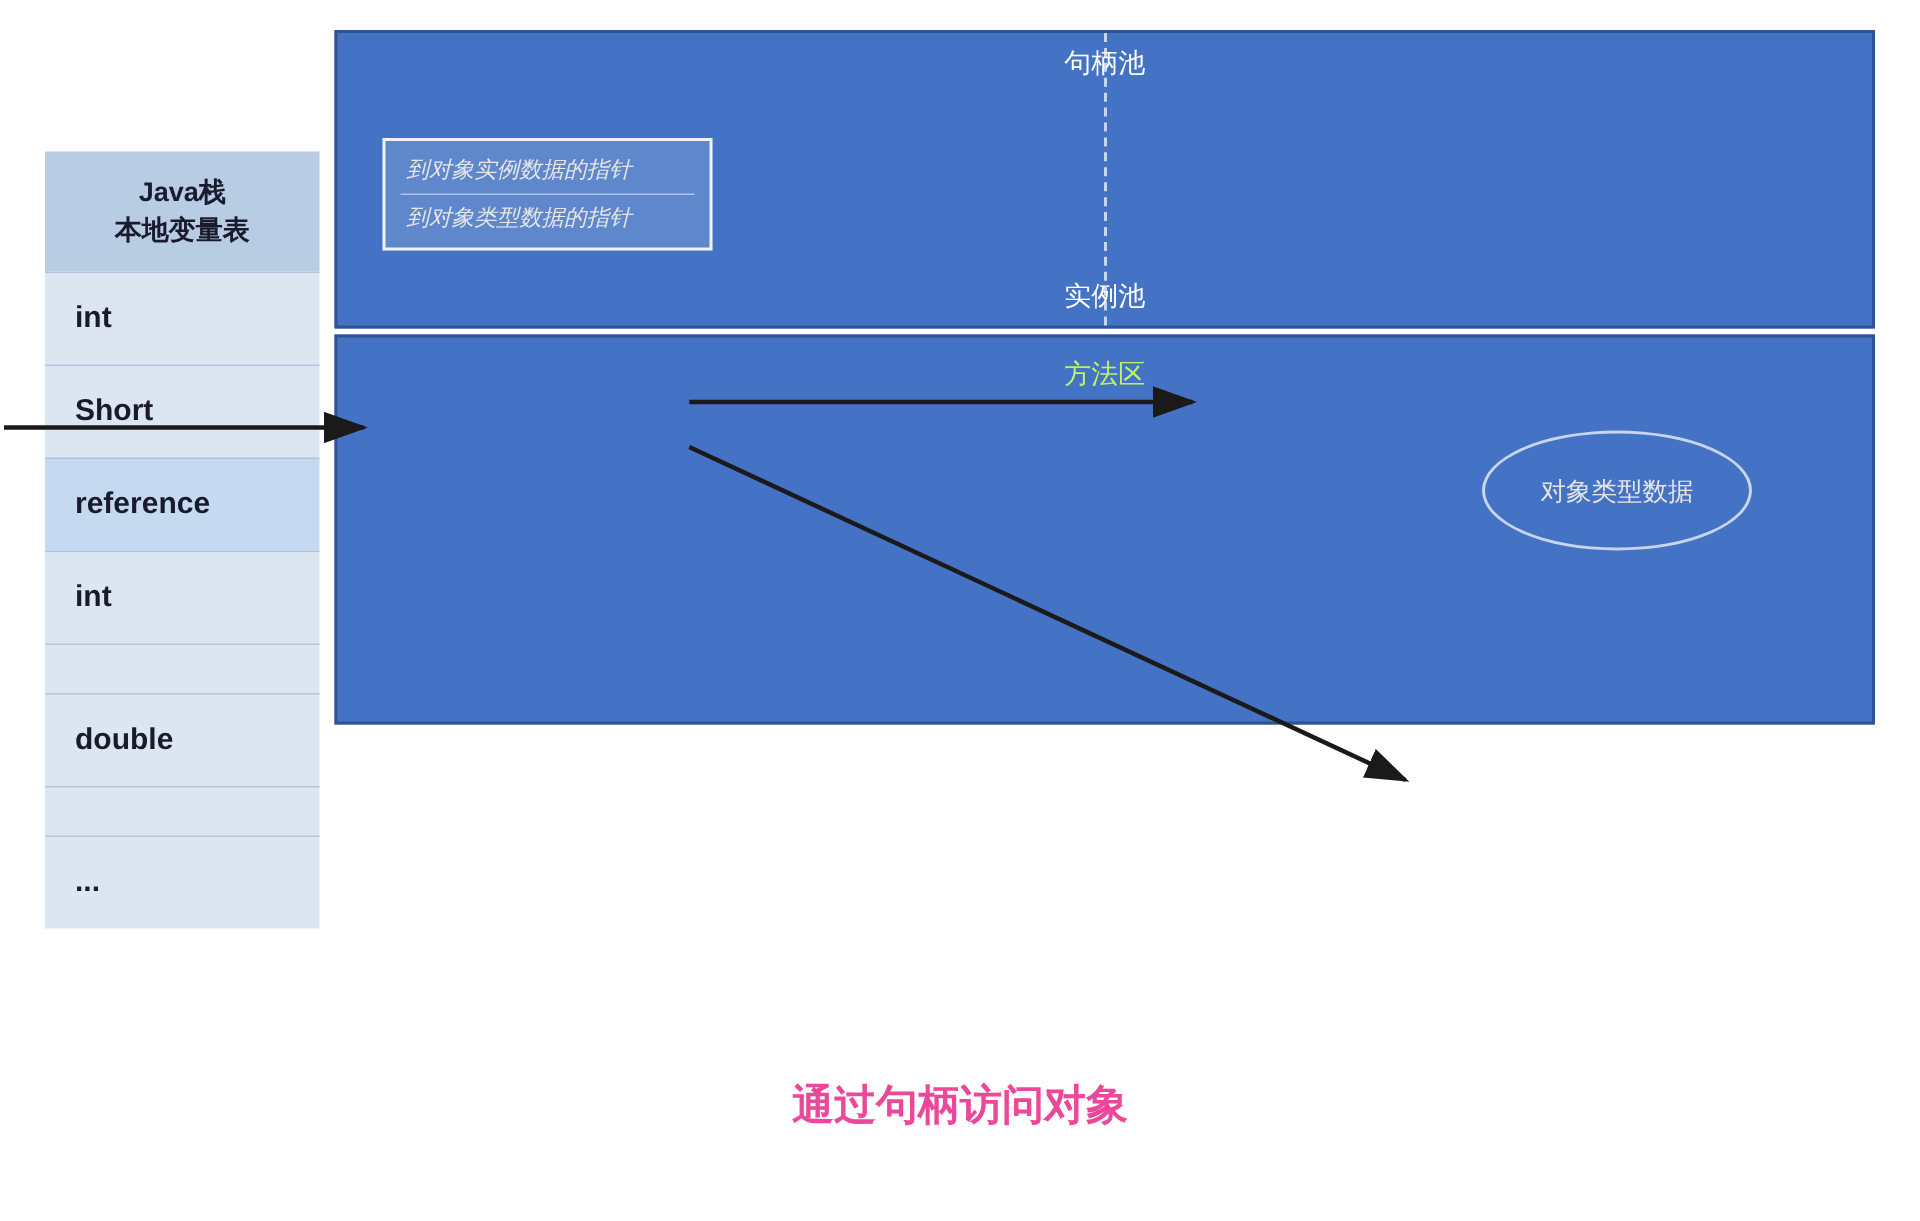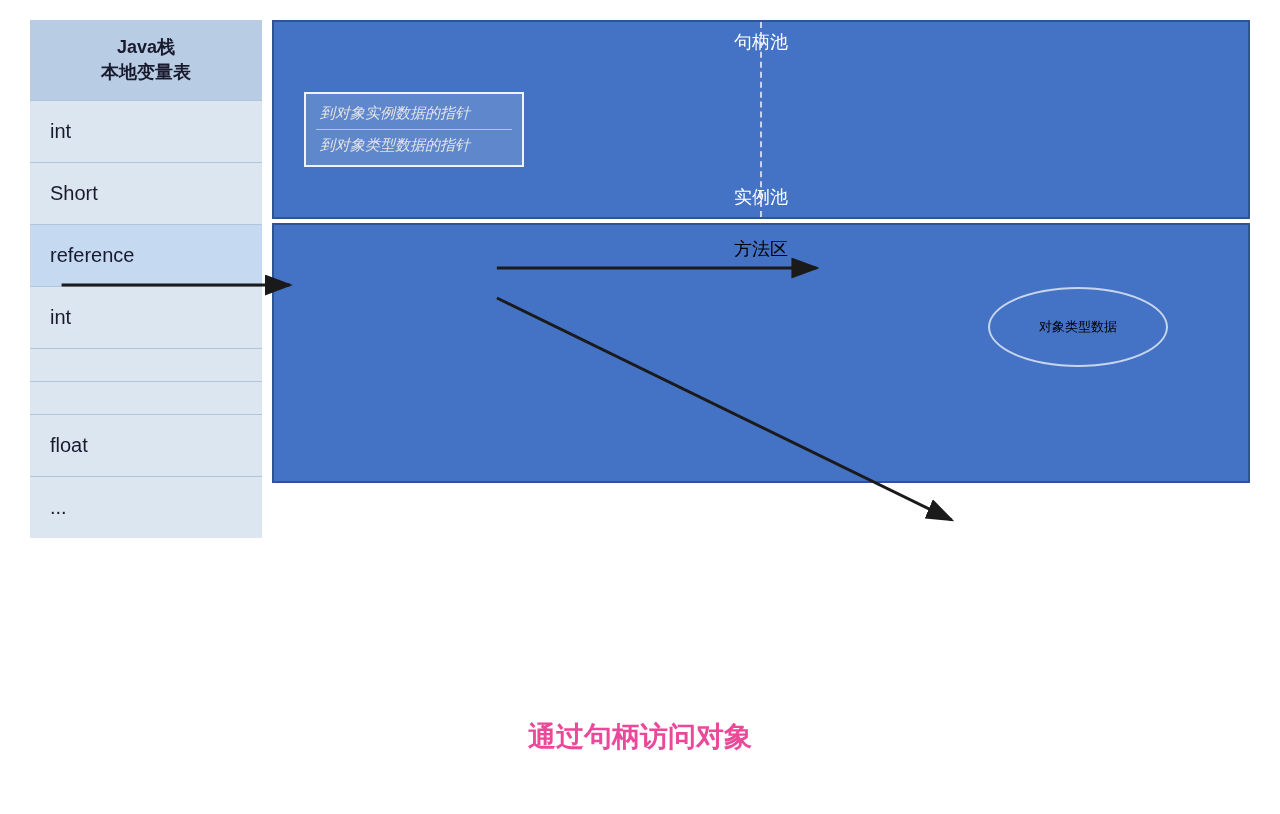--- a/index.html
+++ b/index.html
@@ -18,24 +18,25 @@
     .main-content {
       display: flex;
       flex-direction: row;
       width: 100%;
       height: 680px;
       gap: 0;
     }
 
     
     .sidebar {
-      width: 232px;
+      width: 183px;
       display: flex;
       flex-direction: column;
       flex-shrink: 0;
+      justify-content: center;
     }
 
     .sidebar-header {
       background: #b8cce4;
       text-align: center;
       padding: 12px 8px;
       font-size: 18px;
       font-weight: bold;
       color: #1a1a2e;
       line-height: 1.4;
@@ -47,20 +48,21 @@
 
     .sidebar-item {
       background: #dce6f1;
       border-top: 1px solid #b0c4de;
       padding: 16px 20px;
       font-size: 20px;
       color: #1a1a2e;
       min-height: 62px;
       display: flex;
       align-items: center;
+      font-weight: bold;
     }
 
     .sidebar-item.highlighted {
       background: #c5d9f1;
     }
 
     
     .diagram-area {
       flex: 1;
       display: flex;
@@ -166,42 +168,42 @@
     
     .method-area {
       background: #4472c4;
       height: 260px;
       position: relative;
       border: 2px solid #2f5496;
       margin-top: 4px;
     }
 
     .method-area-label {
-      color: #000000;
+      color: #bef264;
       font-size: 18px;
       text-align: center;
       padding: 12px 0 6px 0;
     }
 
     .method-area-content {
       display: flex;
       justify-content: flex-end;
       padding-right: 80px;
     }
 
     .ellipse-type {
       width: 180px;
       height: 80px;
       border: 2px solid rgba(255,255,255,0.7);
       border-radius: 50%;
       display: flex;
       align-items: center;
       justify-content: center;
-      color: #000000;
-      font-size: 13px;
+      color: #e5e5e5;
+      font-size: 17px;
       margin-top: 20px;
     }
 
     
     .arrows-svg {
       position: absolute;
       top: 0;
       left: 0;
       width: 100%;
       height: 100%;
@@ -229,22 +231,22 @@
 <div class="main-content">
 
   <div class="sidebar">
     <div class="sidebar-header" style="white-space: pre-line;">Java栈
 本地变量表</div>
     <div class="sidebar-item">int</div>
     <div class="sidebar-item">Short</div>
     <div class="sidebar-item highlighted" style="background:#c5d9f1;">reference</div>
     <div class="sidebar-item">int</div>
     <div class="sidebar-item" style="min-height:30px;"></div>
+    <div class="sidebar-item">double</div>
     <div class="sidebar-item" style="min-height:30px;"></div>
-    <div class="sidebar-item">float</div>
     <div class="sidebar-item">...</div>
   </div>
 
   <div class="diagram-wrapper">
     <div class="diagram-area">
 
       <div class="java-heap" style="height: 380px; position: relative;">
         <div class="heap-sections">
 
           <div class="sentence-handle-pool">

